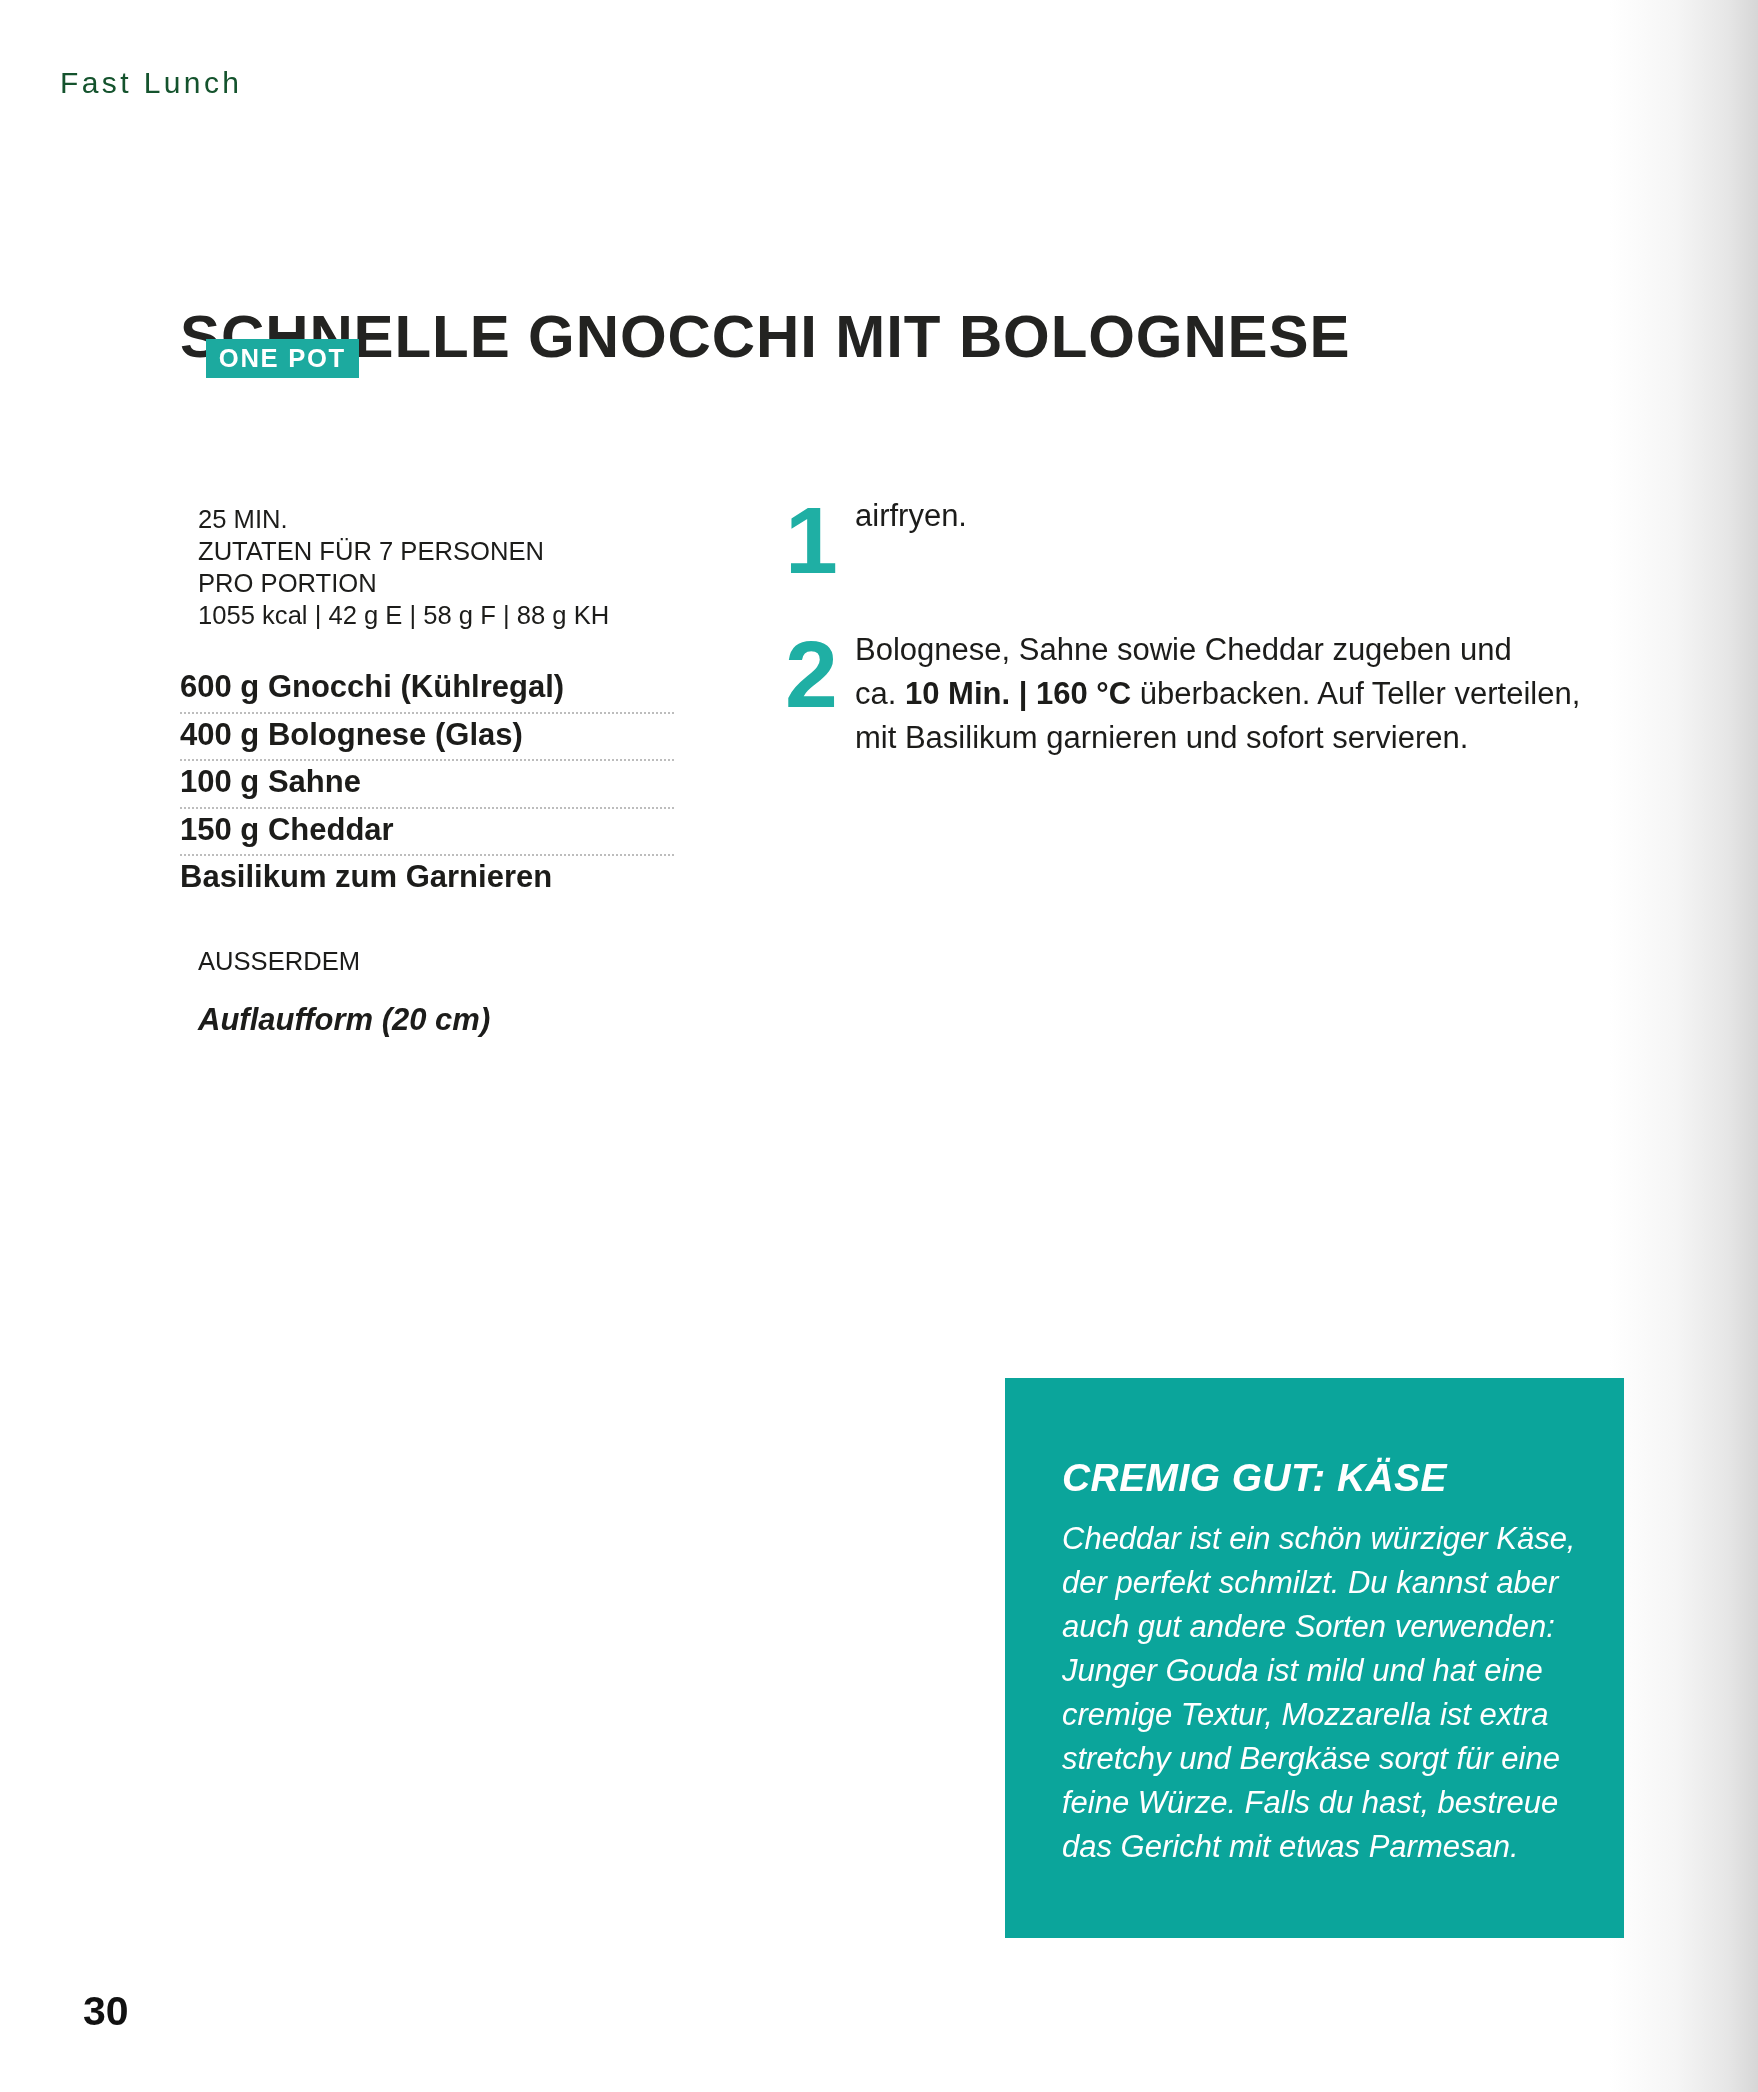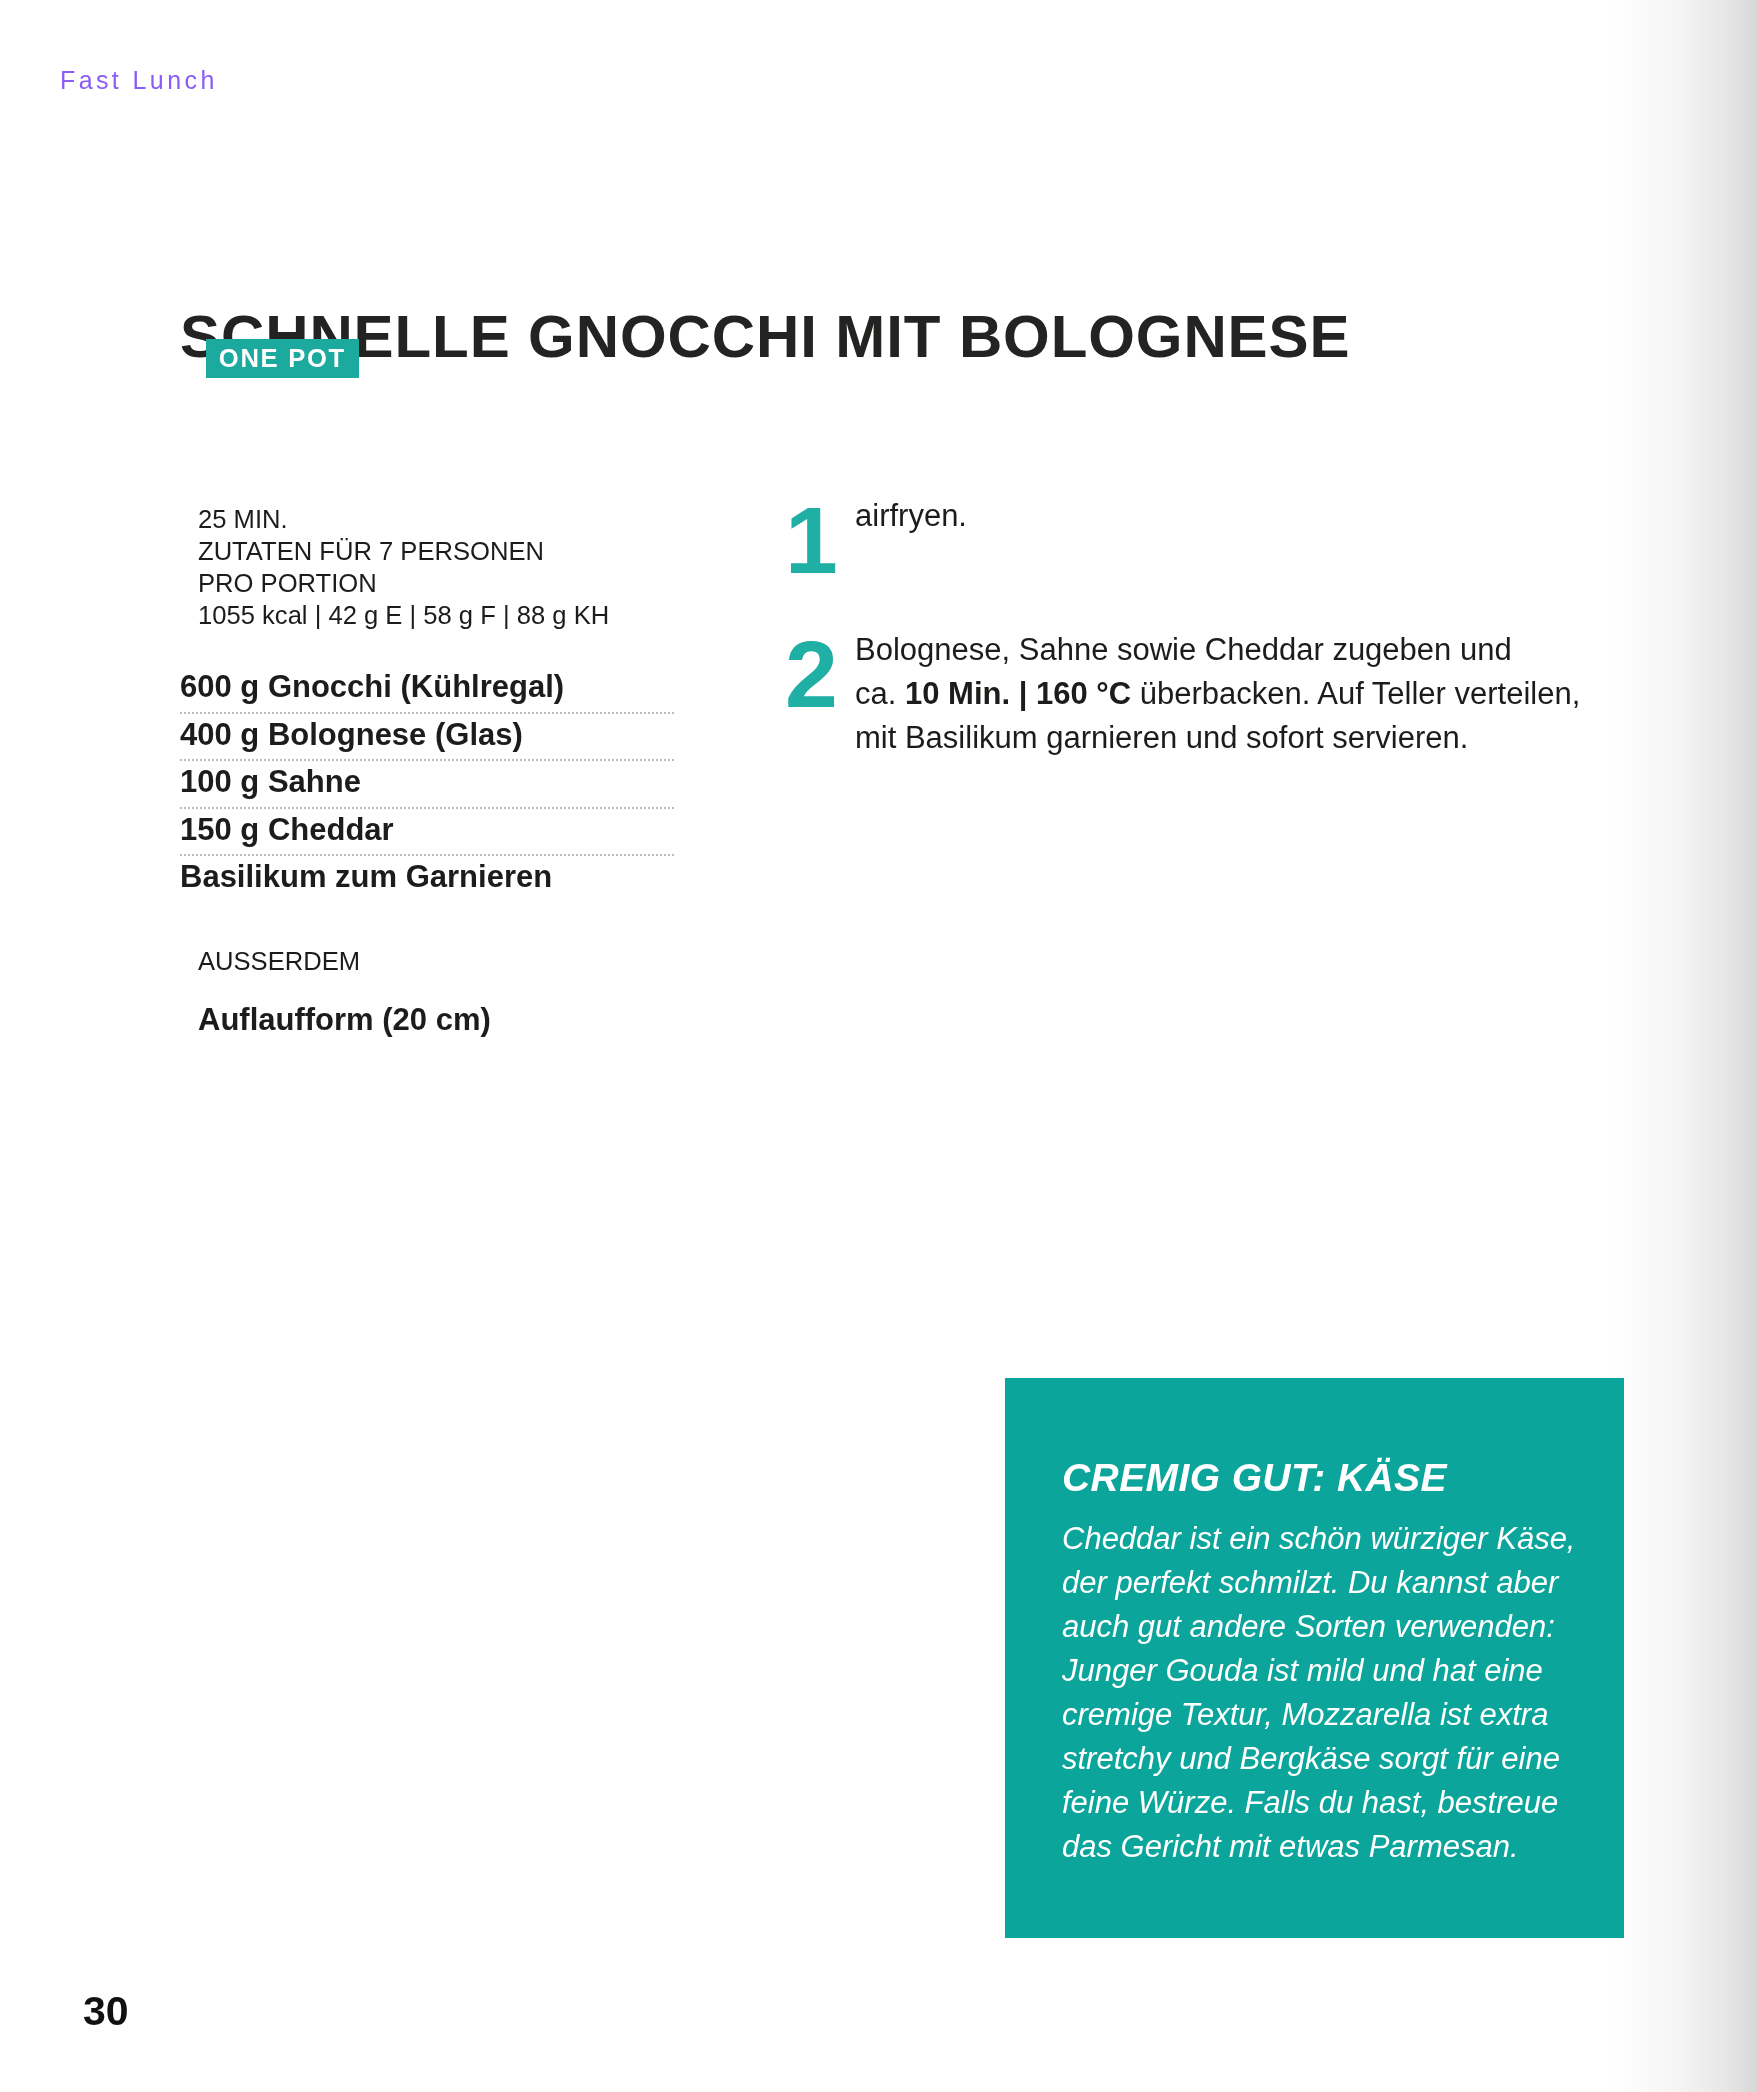--- a/index.html
+++ b/index.html
@@ -23,23 +23,23 @@
       rgba(160,160,160,0) 0%,
       rgba(160,160,160,0.10) 45%,
       rgba(140,140,140,0.22) 80%,
       rgba(120,120,120,0.30) 100%);
     pointer-events: none;
   }
 
   .kicker {
     position: absolute;
     left: 60px; top: 66px;
-    font-size: 25px;
+    font-size: 30px;
     letter-spacing: 3.4px;
-    color: #8b5cf6;
+    color: #14532d;
   }
 
   .title {
     position: absolute;
     left: 180px; top: 262px;
     font-size: 60px;
     font-weight: bold;
     letter-spacing: 0.9px;
     white-space: nowrap;
     color: #232321;
@@ -86,21 +86,21 @@
     position: absolute;
     left: 198px; top: 947px;
     font-size: 25.6px;
   }
   .extras {
     position: absolute;
     left: 198px; top: 1002px;
     font-size: 31px;
     font-weight: bold;
   }
-  .extras div { margin-bottom: 15px; }
+  .extras div { margin-bottom: 15px; font-style: italic; }
 
   .steps {
     position: absolute;
     left: 785px; top: 492px;
     width: 809px;
   }
   .step { display: flex; margin-bottom: 49px; }
   .step-number {
     width: 70px;
     margin-top: 12px;

